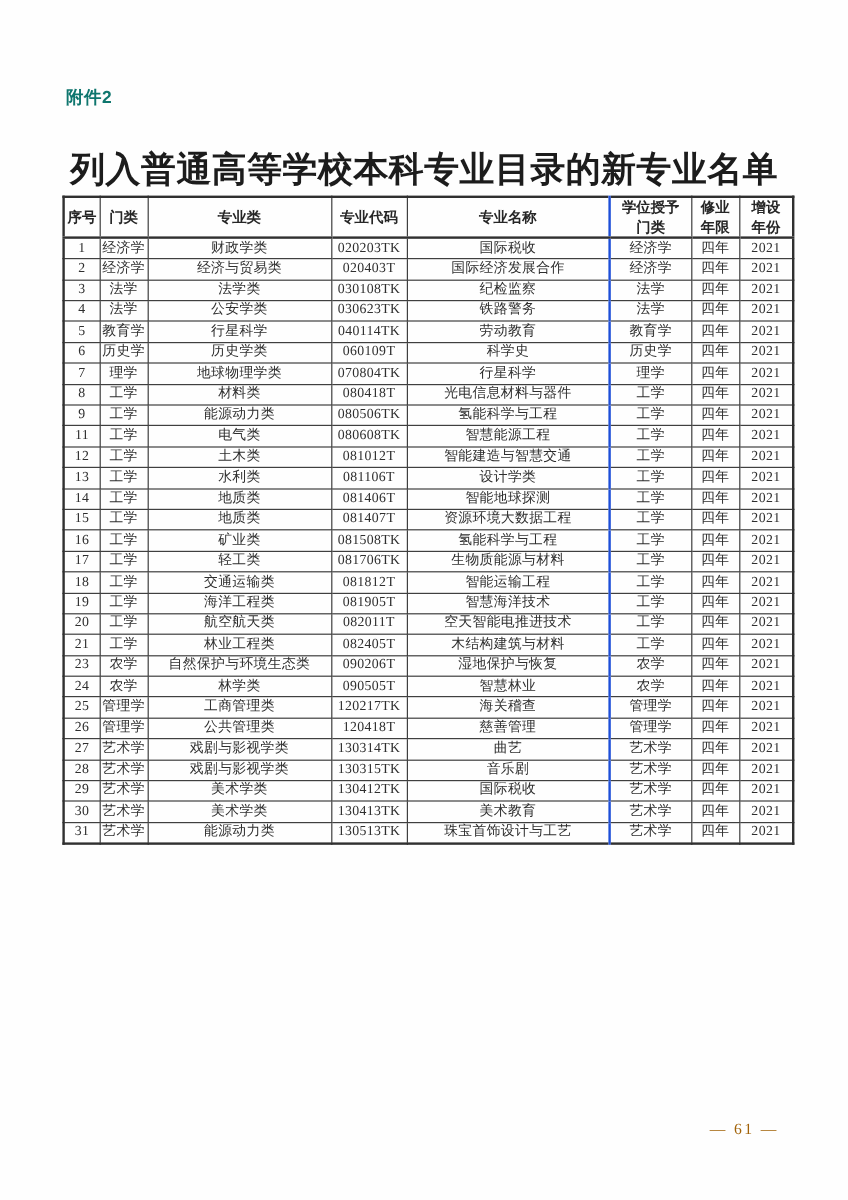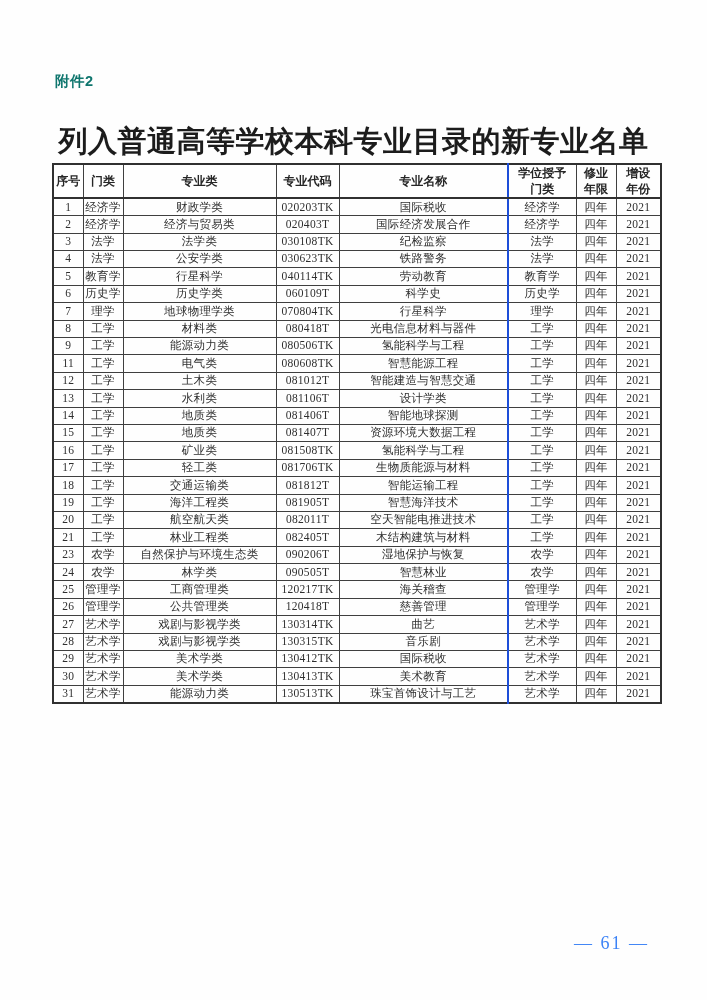--- a/index.html
+++ b/index.html
@@ -68,22 +68,22 @@
   table.majors tbody tr { height: 17.4px; }
   table.majors tbody td {
     font-size: 11.5px;
     color: #2e2e2e;
     line-height: 1;
     letter-spacing: 0.3px;
   }
   .pagenum {
     position: absolute;
     top: 933px; right: 58px;
-    font-size: 18px;
-    color: #3b82f6;
+    font-size: 13px;
+    color: #a16207;
     letter-spacing: 2px;
   }
 </style>
 </head>
 <body>
 
 <div class="sheet">
 
   <div class="attachment">附件2</div>
 

